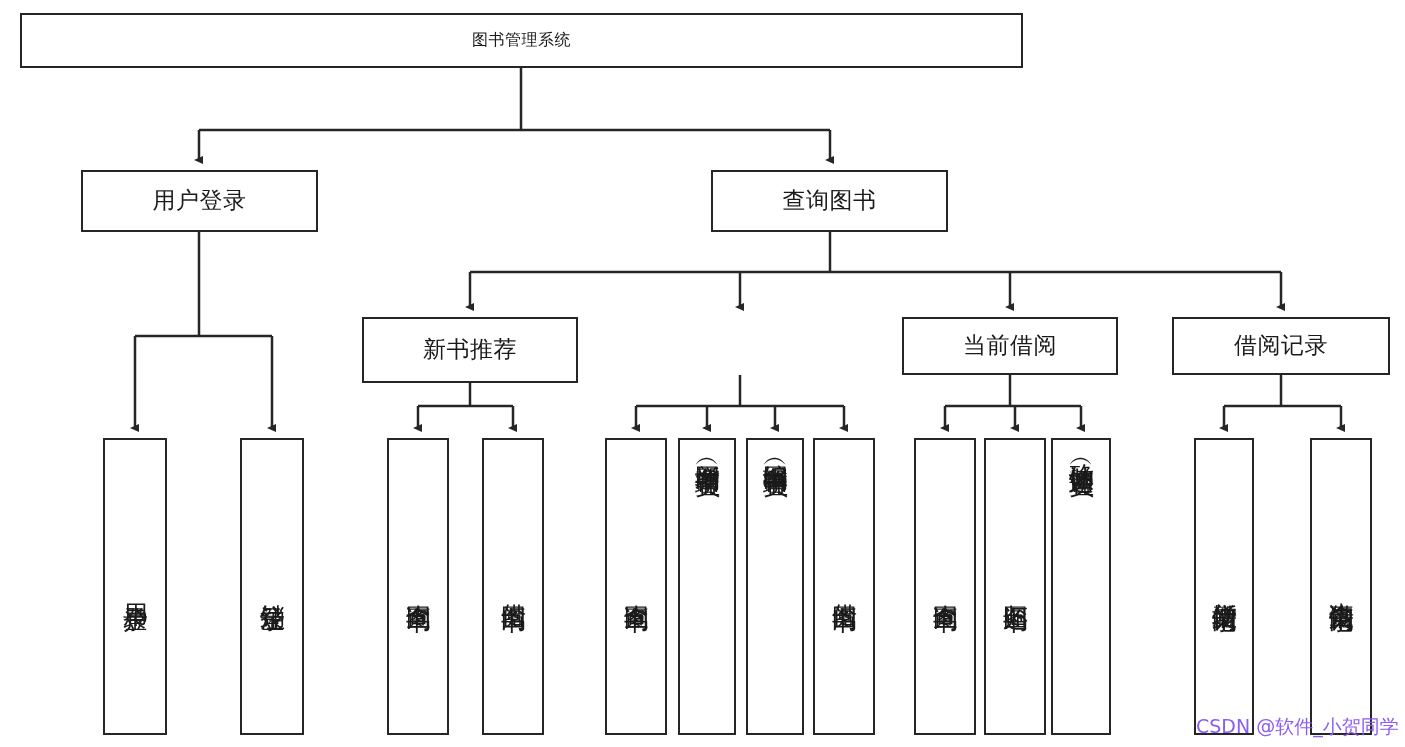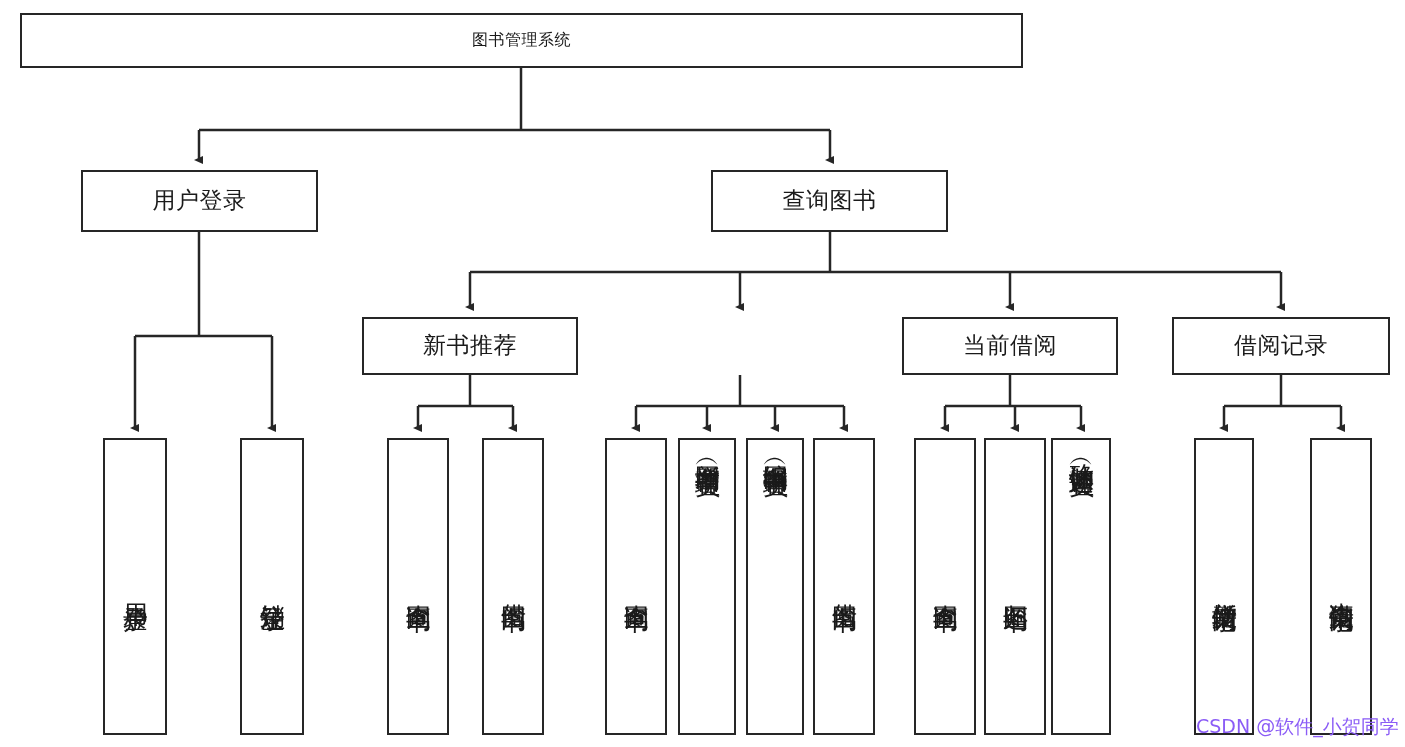--- a/index.html
+++ b/index.html
@@ -137,21 +137,21 @@
     <span class="label">图书管理系统</span>
   </div>
 
   <div class="node h" id="node-l1-0" style="left: 81px; top: 170px; width: 237px; height: 62px;">
     <span class="label">用户登录</span>
   </div>
   <div class="node h" id="node-l1-1" style="left: 711px; top: 170px; width: 237px; height: 62px;">
     <span class="label">查询图书</span>
   </div>
 
-  <div class="node h" id="node-l2-0" style="left: 362px; top: 317px; width: 216px; height: 58px;">
+  <div class="node h" id="node-l2-0" style="left: 362px; top: 317px; width: 216px; height: 66px;">
     <span class="label">新书推荐</span>
   </div>
   <div class="node h" id="node-l2-2" style="left: 902px; top: 317px; width: 216px; height: 58px;">
     <span class="label">当前借阅</span>
   </div>
   <div class="node h" id="node-l2-3" style="left: 1172px; top: 317px; width: 218px; height: 58px;">
     <span class="label">借阅记录</span>
   </div>
 
   <div class="node v center" id="node-leaf-0" style="left: 103px; top: 438px; width: 64px; height: 297px;">

